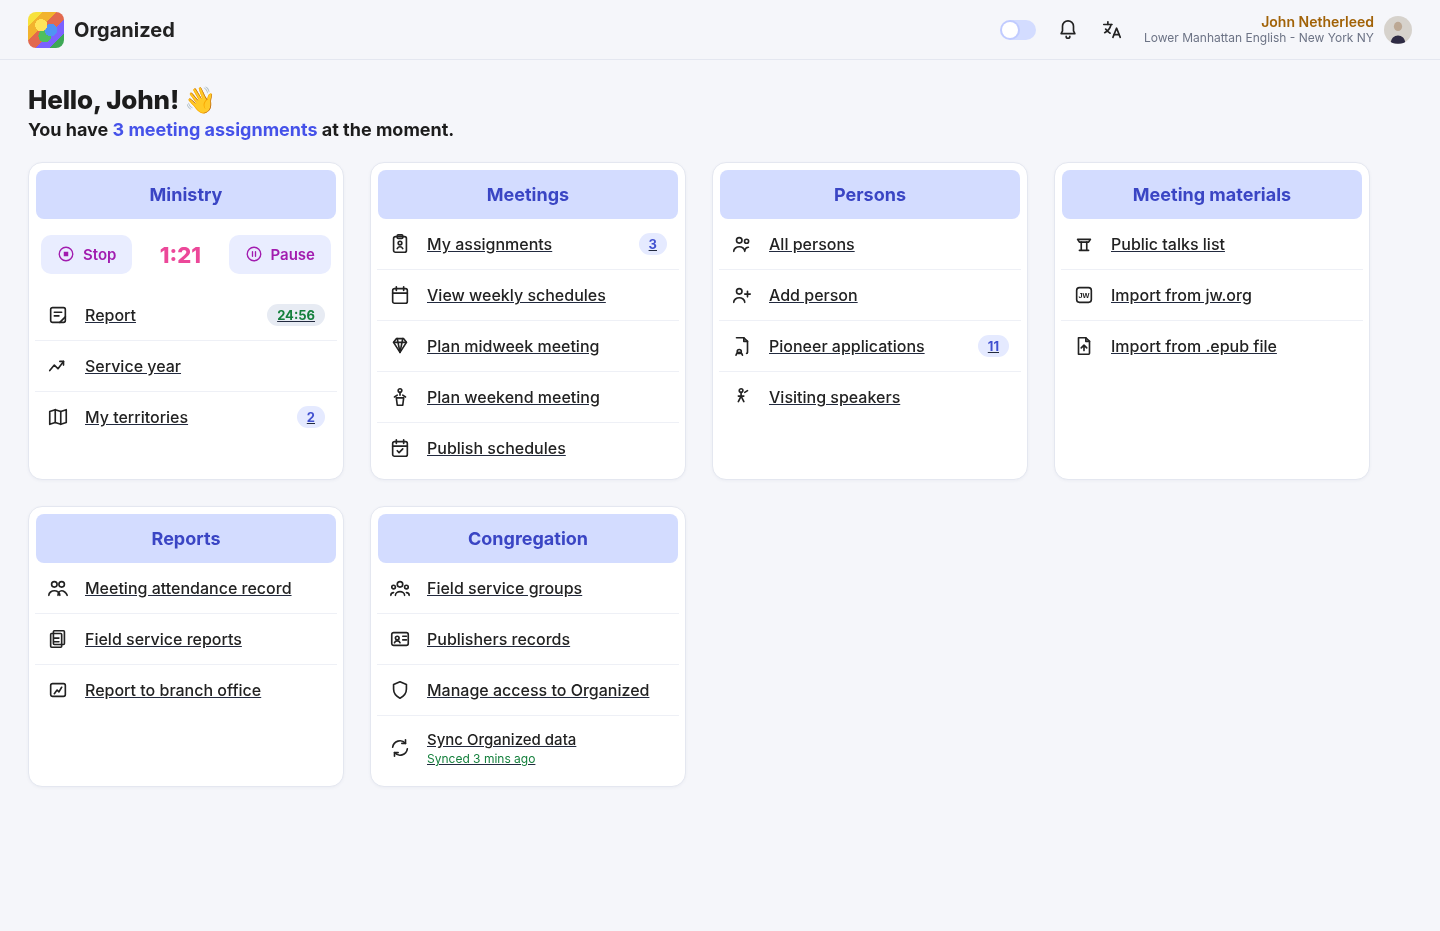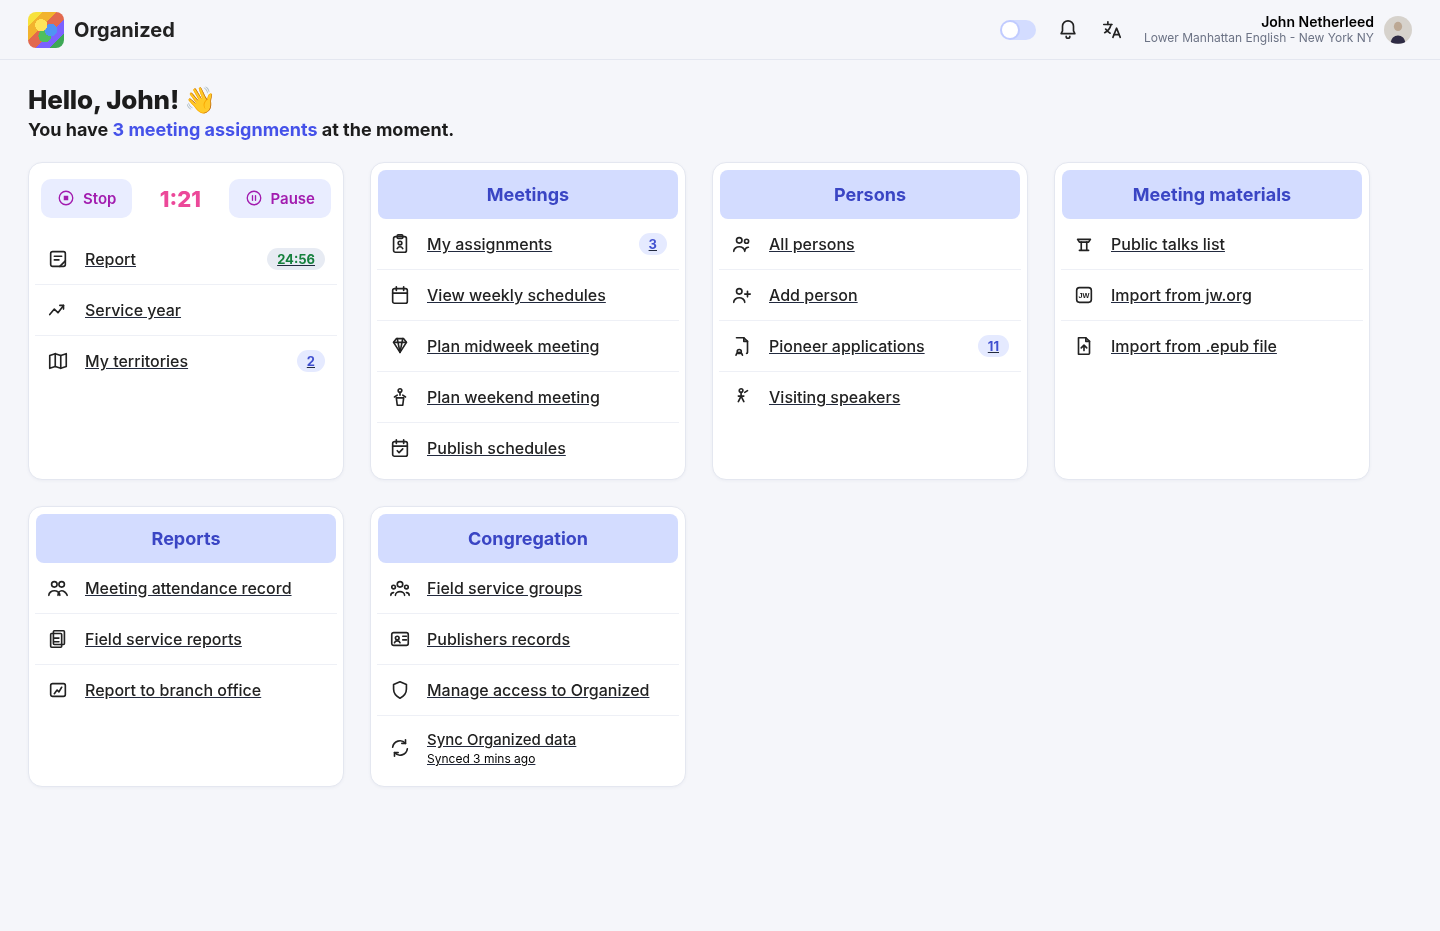--- a/index.html
+++ b/index.html
@@ -36,21 +36,21 @@
     position: relative; cursor: pointer;
   }
   .toggle::after {
     content:""; position:absolute; left:2px; top:2px; width:16px; height:16px;
     background:#fff; border-radius:50%;
     box-shadow: 0 0 0 2px rgba(85,105,255,.15);
   }
   .icon-btn { width: 24px; height: 24px; display:flex; align-items:center; justify-content:center; color:#222; cursor:pointer;}
   .user-block { display:flex; align-items:center; gap:10px;}
   .user-text { text-align:right; line-height:1.2;}
-  .user-name { font-weight:600; font-size:14px; color:#000000;}
+  .user-name { font-weight:600; font-size:14px; color:#a16207;}
   .user-sub { font-size:12px; color:#6c7385;}
   .avatar {
     width:28px; height:28px; border-radius:50%; background:#d6d2cc;
     display:flex; align-items:flex-end; justify-content:center; overflow:hidden;
   }
   .avatar svg{ width:22px; height:26px; }
   .main {
     padding: 24px 28px;
   }
   .greeting { font-size: 26px; font-weight: 800; color:#1c1c1c; letter-spacing:-.2px;}
@@ -81,21 +81,21 @@
   .row{
     display:flex; align-items:center; gap:16px;
     padding:14px 12px;
     border-bottom:1px solid #eef0f6;
     cursor:pointer;
     text-decoration:underline;
   }
   .row:last-child{ border-bottom:none; }
   .row .ric{ width:22px; height:22px; flex-shrink:0; color:#222; display:flex; align-items:center; justify-content:center;}
   .row .label{ font-size:16px; color:#222; font-weight:500; flex:1; }
-  .row .sublabel{ font-size:12px; color:#000000; margin-top:2px; }
+  .row .sublabel{ font-size:12px; color:#15803d; margin-top:2px; }
   .badge{
     background:#e5eaff; color:#4050d0; font-weight:700; font-size:13px;
     padding:3px 10px; border-radius:12px; min-width:26px; text-align:center;
   }
   .badge.grey{ background:#e7ebf3; color:#15803d;}
   .timer-row{
     display:flex; align-items:center; gap:16px; padding:16px 6px;
   }
   .pill-btn{
     display:flex; gap:8px;
@@ -149,20 +149,21 @@
 
 <div class="main">
   <div class="greeting">Hello, John! 👋</div>
   <div class="subtitle">
     <span>You have </span><span class="link">3 meeting assignments</span><span> at the moment.</span>
   </div>
 
   <div class="cards">
 
     <div class="card">
+      <div class="card-header">Ministry</div>
       <div class="card-body">
         <div class="timer-row">
           <div class="pill-btn">
             <span class="pi">
                 <svg viewBox="0 0 24 24" width="18" height="18">
                   <circle cx="12" cy="12" r="9"></circle>
                   <rect x="9" y="9" width="6" height="6" fill="currentColor" stroke="none"></rect>
                 </svg>
               </span>
             <span>Stop</span>

